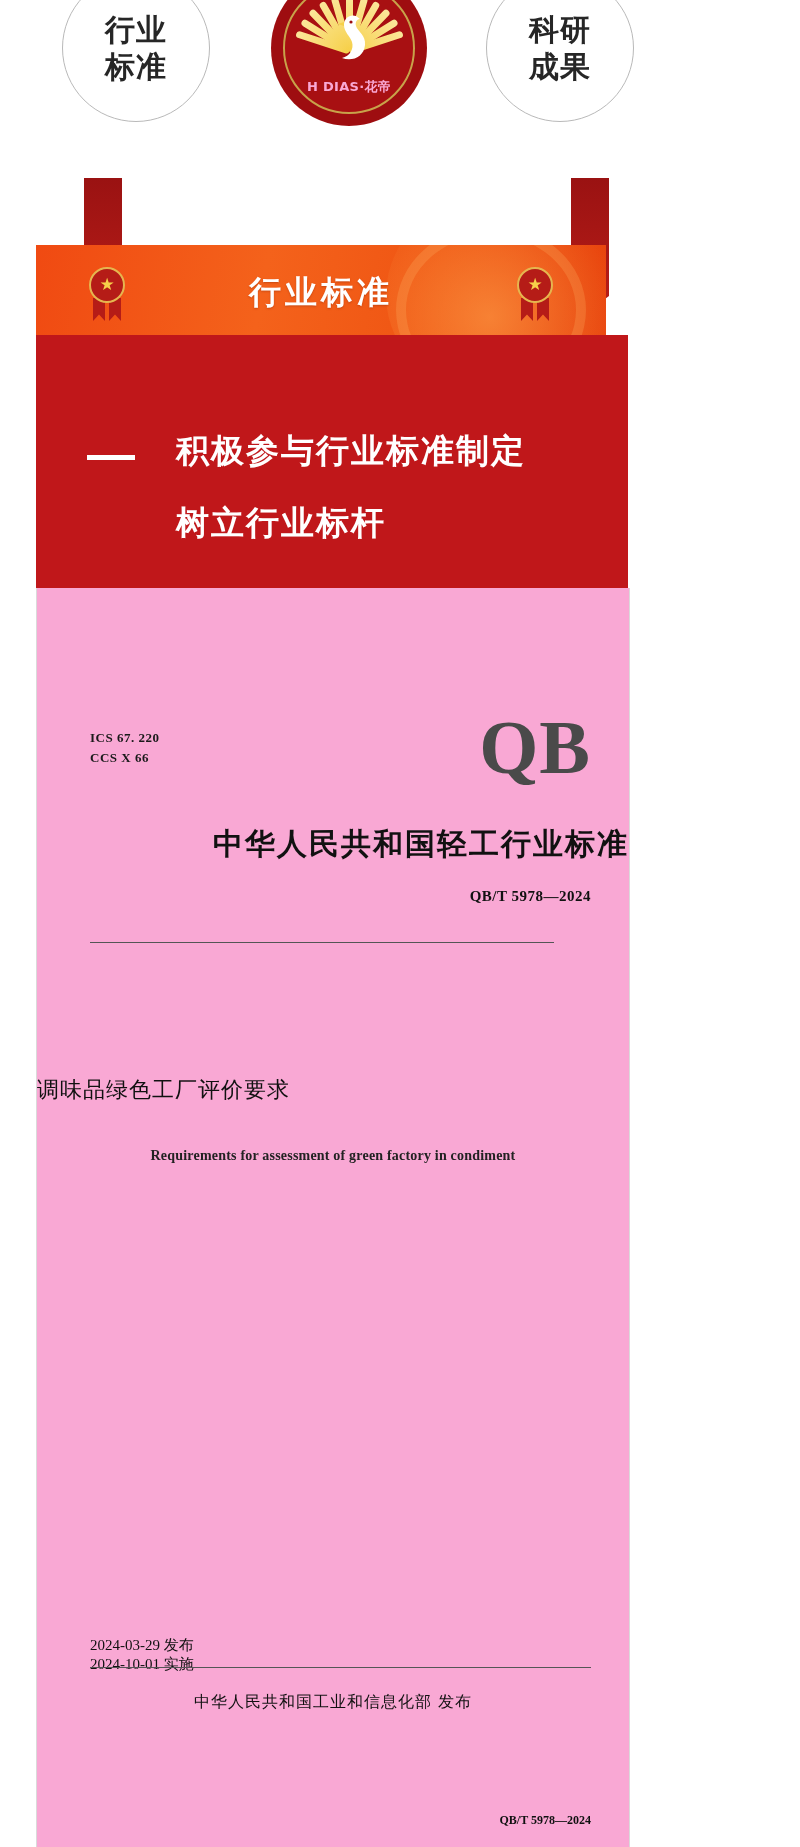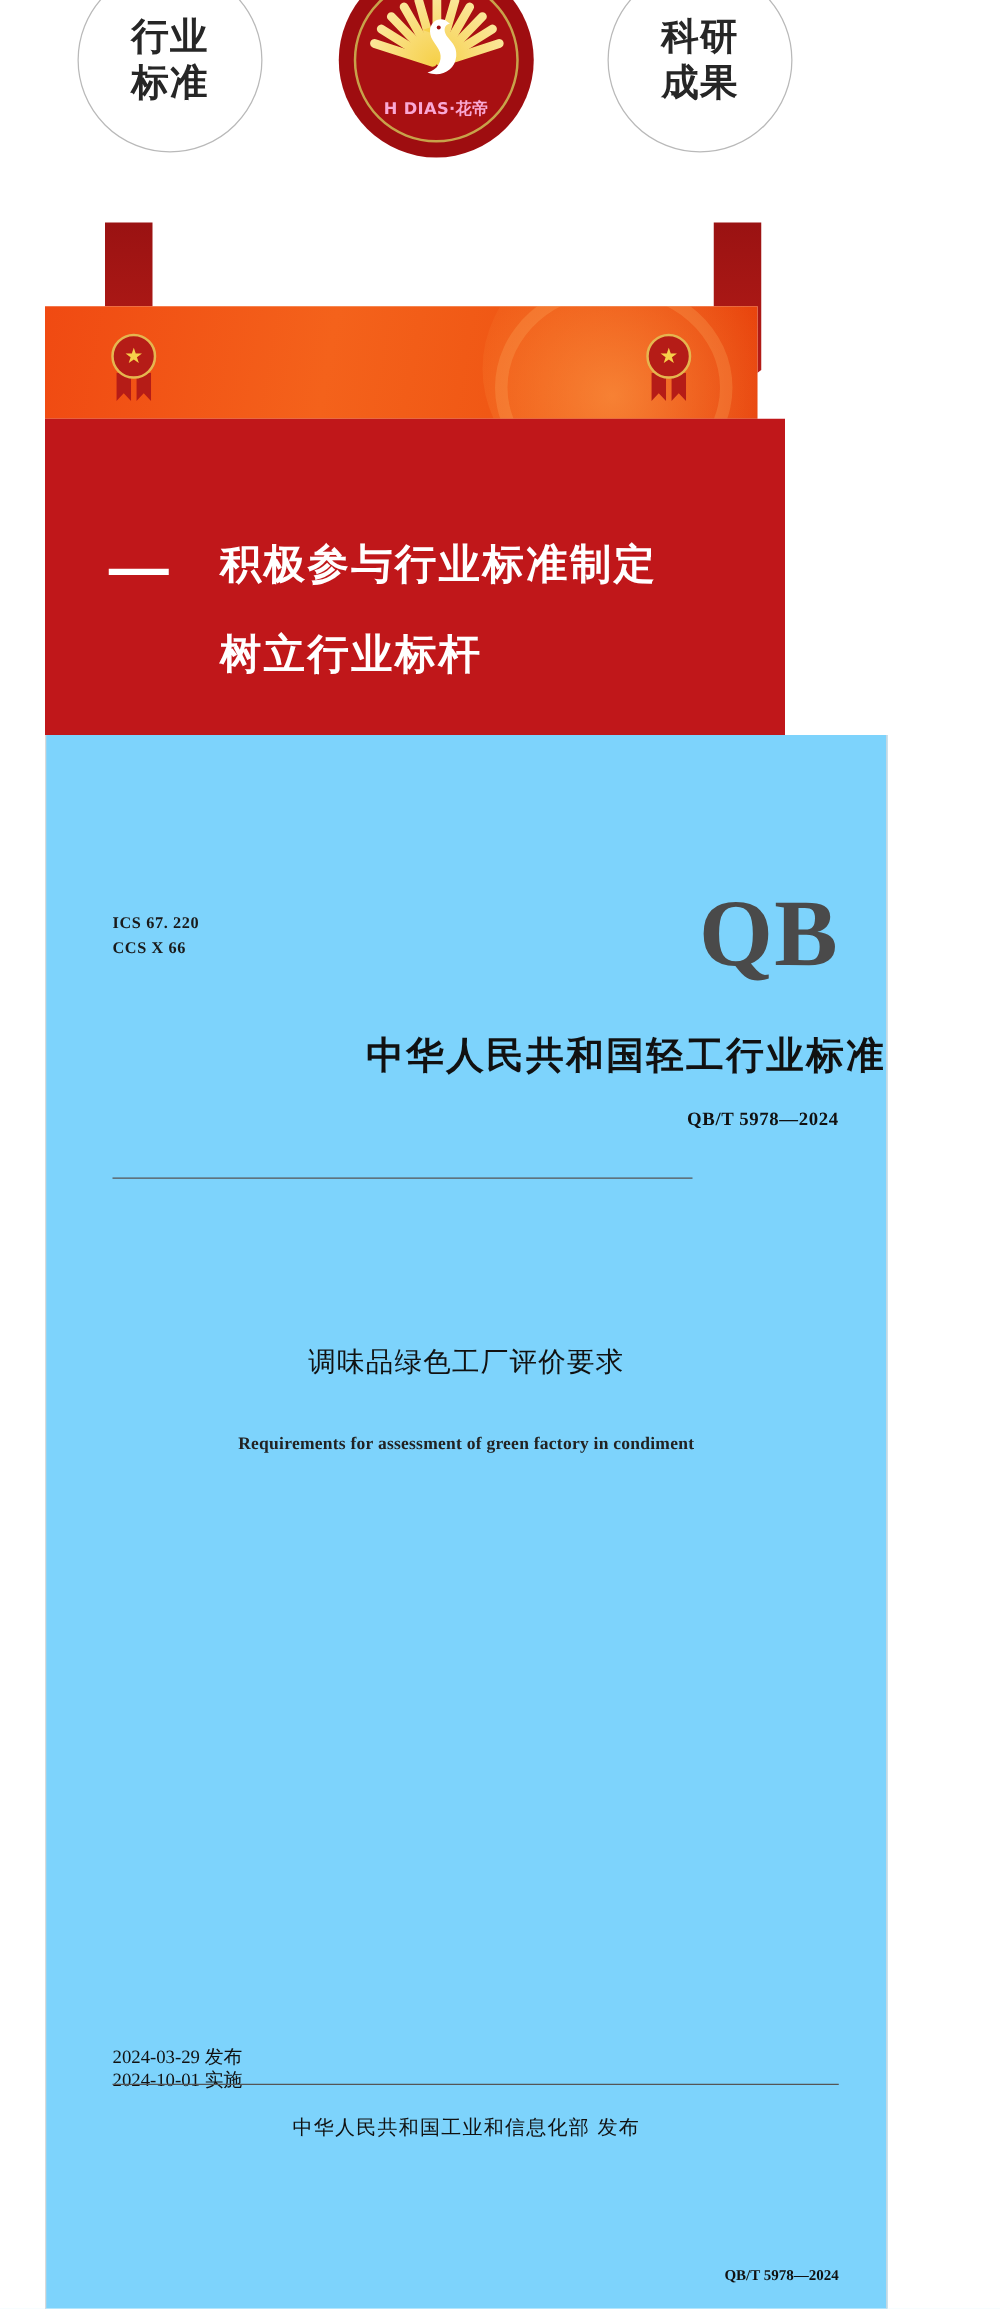--- a/index.html
+++ b/index.html
@@ -245,23 +245,23 @@
     font-size: 33px;
     font-weight: bold;
     letter-spacing: 2px;
     line-height: 72px;
     font-family: "DejaVu Sans", sans-serif;
   }
 
   
   .cover {
     position: relative;
-    width: 674px;
+    width: 594px;
     height: 1259px;
-    background: #7dd3fc;
+    background: #f9a8d4;
     border-left: 1px solid #dadada;
     border-right: 1px solid #dadada;
     box-sizing: border-box;
   }
   .ics-block {
     position: absolute;
     left: 53px;
     top: 140px;
     line-height: 20px;
   }
@@ -311,21 +311,20 @@
     top: 354px;
     width: 464px;
     height: 1px;
     background: #555555;
   }
   .cover-subject {
     position: absolute;
     left: 0;
     right: 0;
     top: 487px;
-    text-align: center;
     font-family: "DejaVu Serif", serif;
     font-size: 22px;
     color: #111111;
     letter-spacing: 1px;
   }
   .cover-subject-en {
     position: absolute;
     left: 0;
     right: 0;
     top: 560px;
@@ -425,20 +424,21 @@
     <div class="topbar-glow"></div>
     <div class="topbar-glow2"></div>
 
     <div class="medal left">
       <div class="medal-tail a"></div>
       <div class="medal-tail b"></div>
       <div class="medal-disc"></div>
       <div class="medal-star">★</div>
     </div>
 
+    <div class="topbar-title">行业标准</div>
 
     <div class="medal right">
       <div class="medal-tail a"></div>
       <div class="medal-tail b"></div>
       <div class="medal-disc"></div>
       <div class="medal-star">★</div>
     </div>
   </div>
 
   <div class="poster-red">

